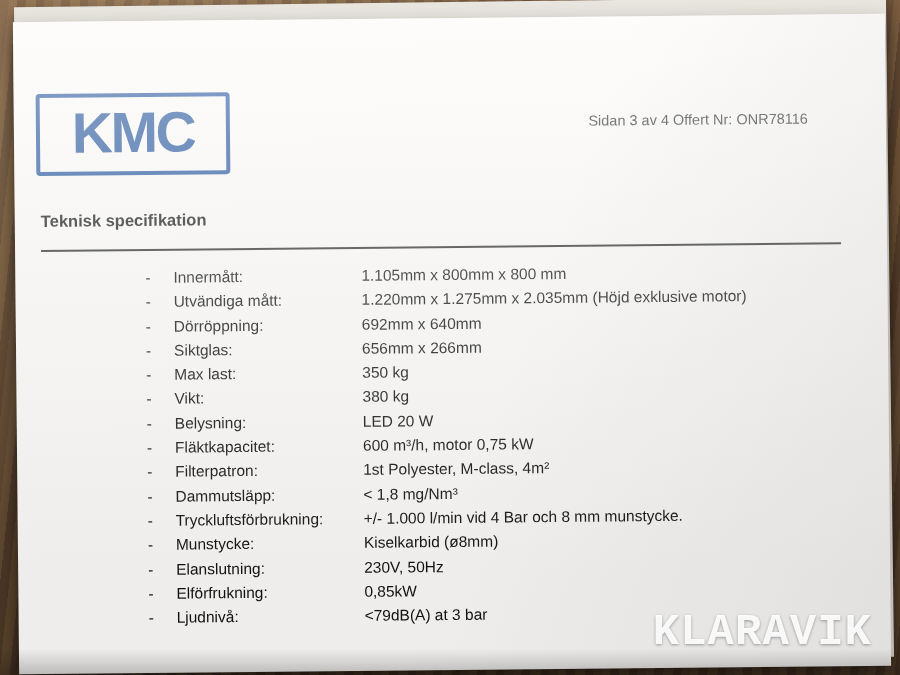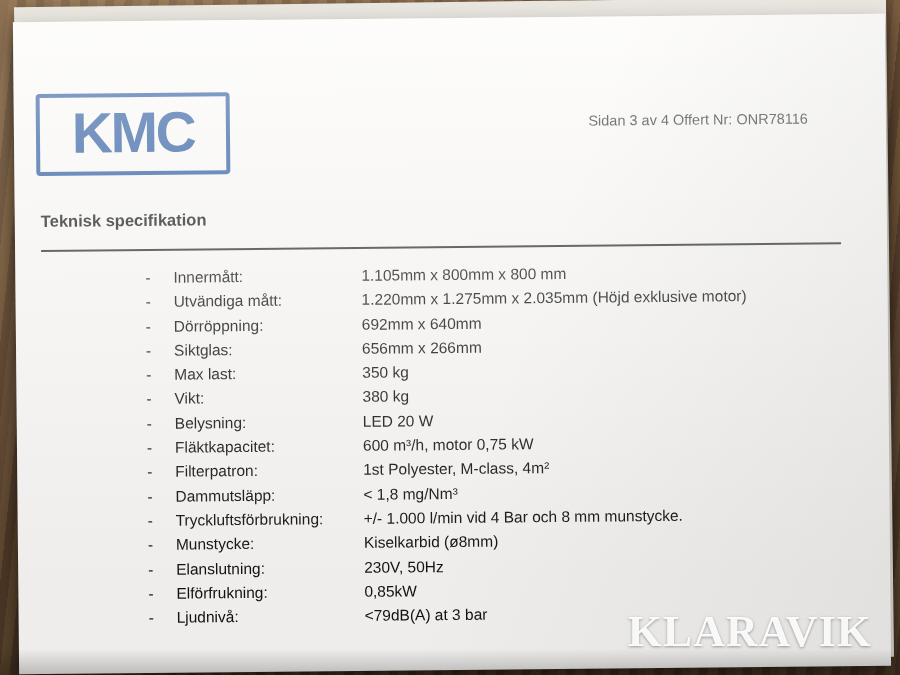--- a/index.html
+++ b/index.html
@@ -186,21 +186,21 @@
   .val {
     flex: 1 1 auto;
     white-space: nowrap;
   }
 
   
   .watermark {
     position: absolute;
     right: 28px;
     bottom: 18px;
-    font-family: Liberation Serif, serif;
+    font-family: Liberation Mono, monospace;
     font-weight: 700;
     font-size: 44px;
     letter-spacing: 1px;
     color: rgba(255,255,255,0.93);
     text-shadow: 0 1px 3px rgba(0,0,0,0.35);
     z-index: 40;
   }
 
   .shadow-edge {
     position: absolute;

